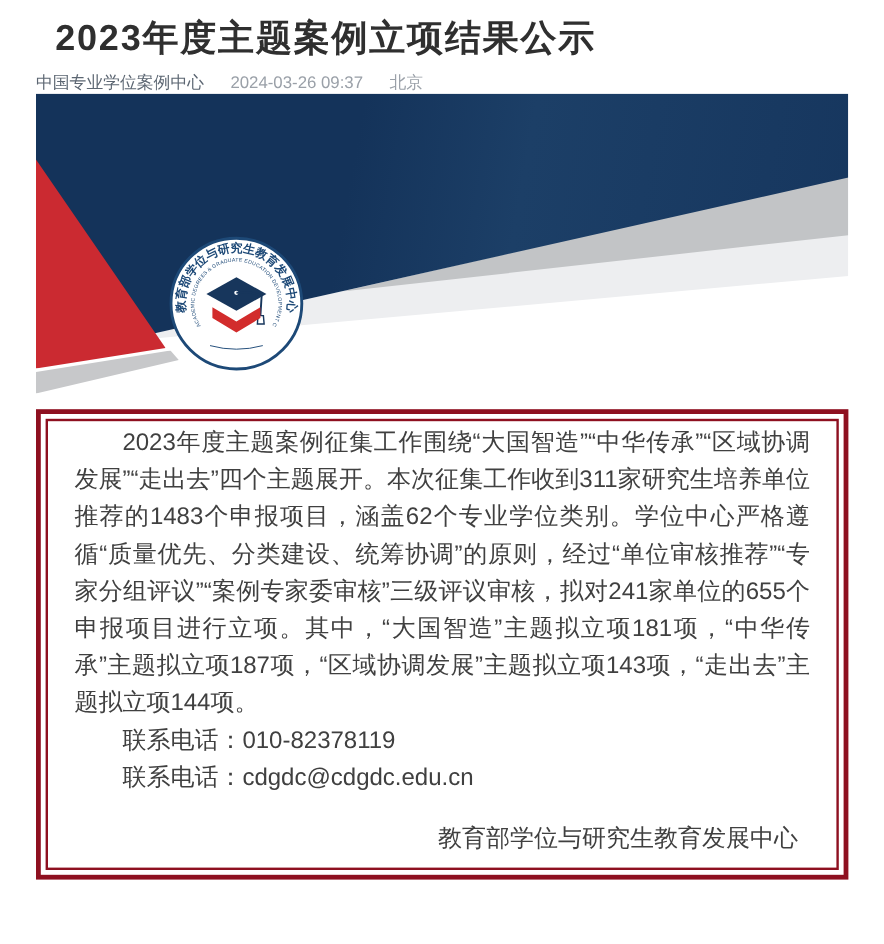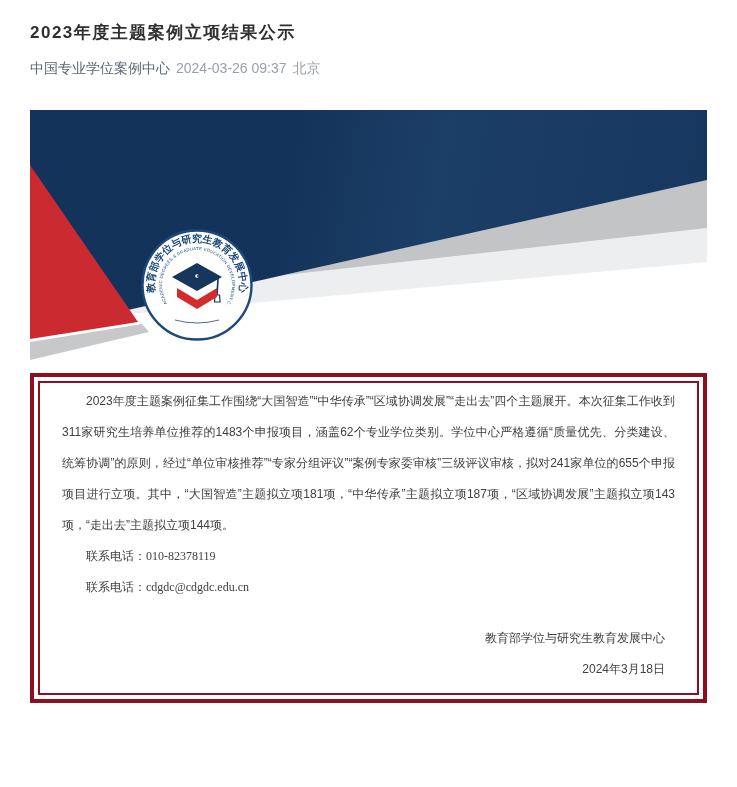--- a/index.html
+++ b/index.html
@@ -8,34 +8,33 @@
     width: 737px;
     height: 787px;
     font-family: "Liberation Sans", sans-serif;
     color: #333;
     overflow: hidden;
   }
   .page { padding: 0 30px; }
 
   
   .article-title {
-    font-size: 17px;
+    font-size: 30px;
     font-weight: 700;
     color: #2f2f2f;
     letter-spacing: 1.5px;
     line-height: 30px;
-    margin: 18px 0 10px 0;
+    margin: 18px 0 10px 16px;
   }
   .meta-row {
     display: flex;
     align-items: center;
-    gap: 6px;
+    gap: 22px;
     font-size: 14px;
     line-height: 20px;
-    margin-bottom: 32px;
   }
   .meta-account { color: #5c6672; cursor: pointer; }
   .meta-date, .meta-location { color: #9aa0a8; }
 
   
   .banner {
     position: relative;
     width: 677px;
     height: 257px;
     background: #ffffff;
@@ -77,27 +76,27 @@
     border: 4px solid #8e1020;
     background: #ffffff;
   }
   .notice-inner {
     margin: 4px;
     border: 2px solid #8e1020;
     padding: 3px 22px 8px 22px;
   }
   .notice-inner p {
     margin: 0;
-    font-size: 12px;
+    font-size: 20px;
     line-height: 31px;
     color: #404040;
     text-indent: 2em;
     text-align: justify;
   }
-  .contact-line { text-align: left; font-family: Liberation Serif, serif; }
+  .contact-line { text-align: left; }
   .signature-block {
     margin-top: 20px;
     text-align: right;
     padding-right: 10px;
   }
   .signature-block p { text-indent: 0; text-align: right; }
 </style>
 </head>
 <body>
 
@@ -141,18 +140,17 @@
     </svg>
   </div>
 
   <div class="notice-outer">
     <div class="notice-inner">
       <p>2023年度主题案例征集工作围绕“大国智造”“中华传承”“区域协调发展”“走出去”四个主题展开。本次征集工作收到311家研究生培养单位推荐的1483个申报项目，涵盖62个专业学位类别。学位中心严格遵循“质量优先、分类建设、统筹协调”的原则，经过“单位审核推荐”“专家分组评议”“案例专家委审核”三级评议审核，拟对241家单位的655个申报项目进行立项。其中，“大国智造”主题拟立项181项，“中华传承”主题拟立项187项，“区域协调发展”主题拟立项143项，“走出去”主题拟立项144项。</p>
       <p class="contact-line"><span>联系电话：</span><span>010-82378119</span></p>
       <p class="contact-line"><span>联系电话：</span><span>cdgdc@cdgdc.edu.cn</span></p>
       <div class="signature-block">
         <p>教育部学位与研究生教育发展中心</p>
-        <p>2024年3月18日</p>
       </div>
     </div>
   </div>
 
 </div>
 
 </body></html>

